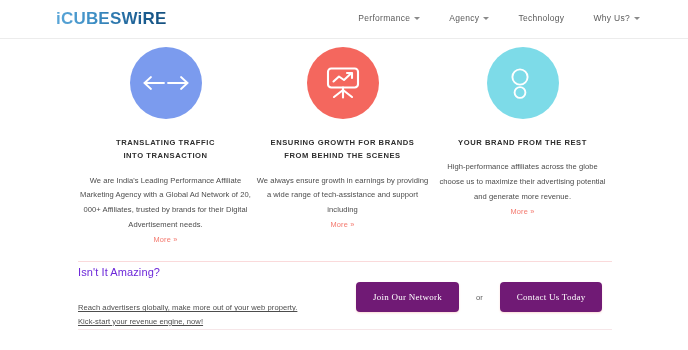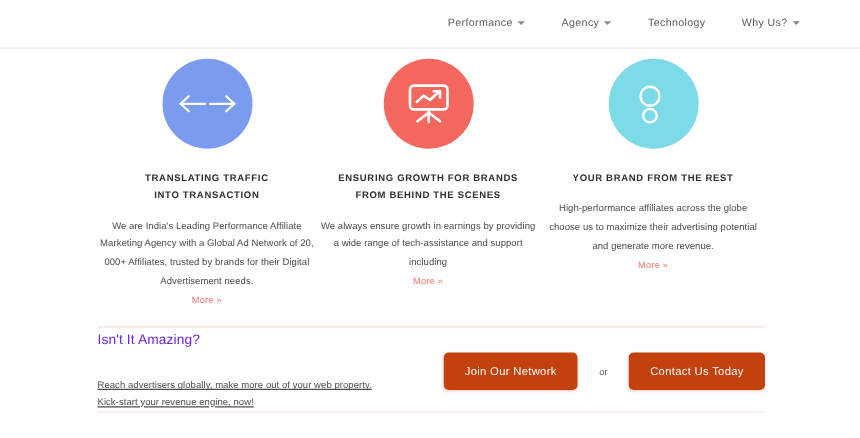--- a/index.html
+++ b/index.html
@@ -177,44 +177,45 @@
 
   .cta-right {
     display: flex;
     align-items: center;
     gap: 17px;
     margin-left: 6px;
     padding-top: 3px;
   }
 
   .cta-btn {
-    background: #c2410c;
+    background: #701a75;
     color: #ffffff;
     border: none;
     border-radius: 4px;
-    font-family: Liberation Sans, sans-serif;
+    font-family: Liberation Serif, serif;
     font-size: 9px;
     letter-spacing: 0.25px;
     padding: 10px 17px;
     cursor: pointer;
     white-space: nowrap;
     box-shadow: 0 1px 2px rgba(249,108,101,0.25);
   }
 
   .cta-or {
     font-size: 7.6px;
     color: #5c5c5c;
   }
 </style>
 </head>
 <body>
 
 <div class="page">
 
   <div class="header">
+    <div class="logo">iCUBESWiRE</div>
 
     <nav class="nav">
 
       <div class="nav-item">
         <span>Performance</span>
         <span class="caret"></span>
       </div>
 
       <div class="nav-item">
         <span>Agency</span>

